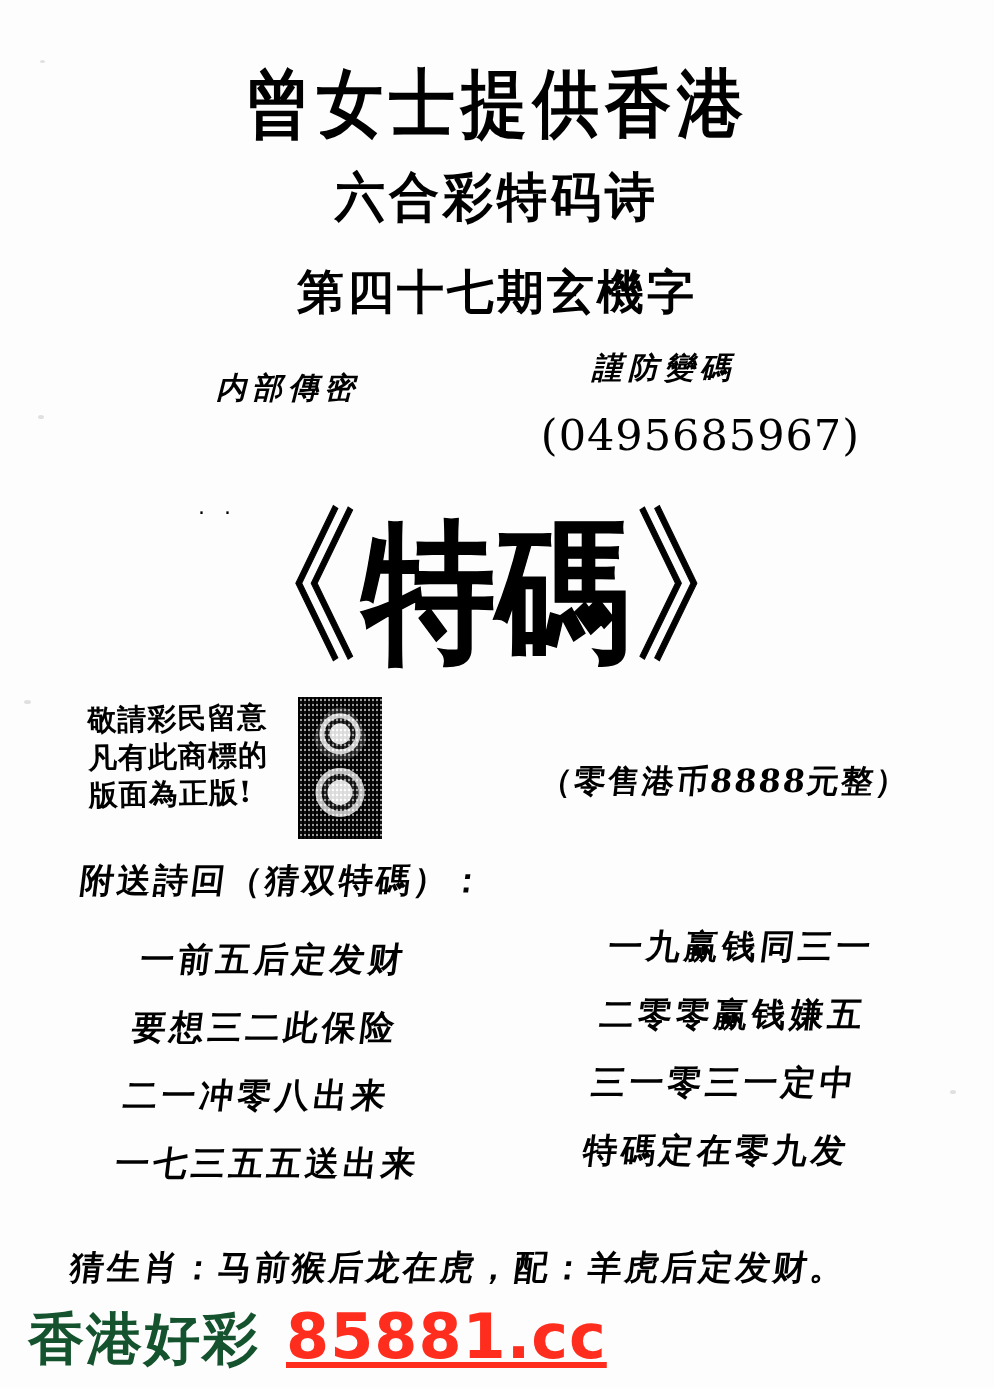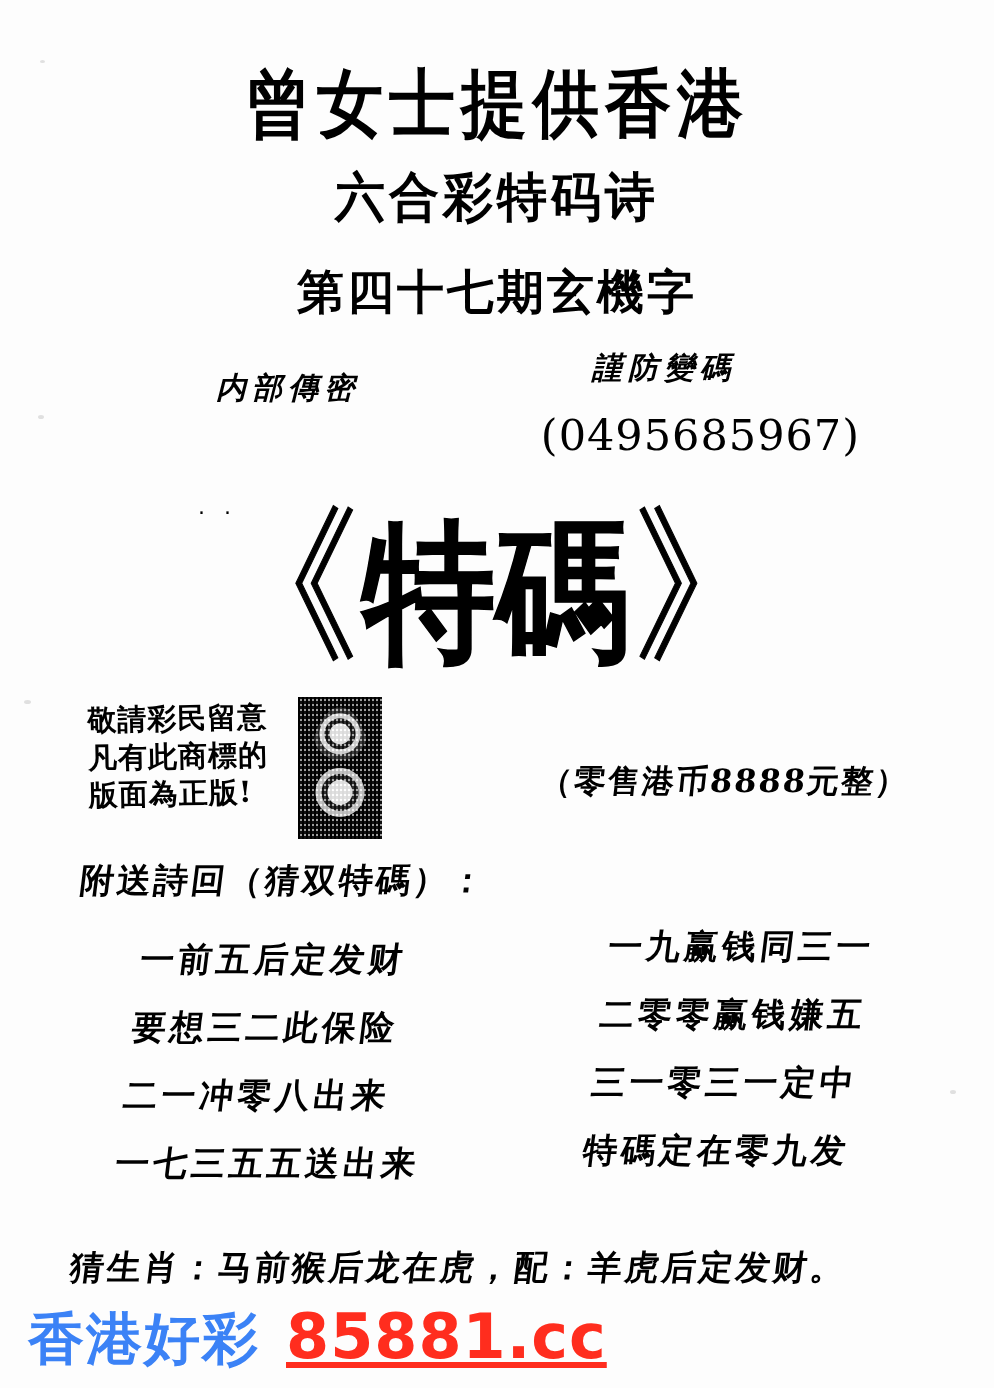--- a/index.html
+++ b/index.html
@@ -222,21 +222,21 @@
     bottom: 10px;
     left: 28px;
     display: flex;
     align-items: baseline;
     gap: 26px;
   }
   .footer-brand {
     font-family: "DejaVu Sans", sans-serif;
     font-weight: bold;
     font-size: 56px;
-    color: #3b82f6;
+    color: #14532d;
     letter-spacing: 2px;
   }
   .footer-site {
     font-family: "DejaVu Sans", sans-serif;
     font-weight: bold;
     font-size: 62px;
     color: #ff2d1e;
     letter-spacing: 1px;
     text-decoration: underline;
   }

